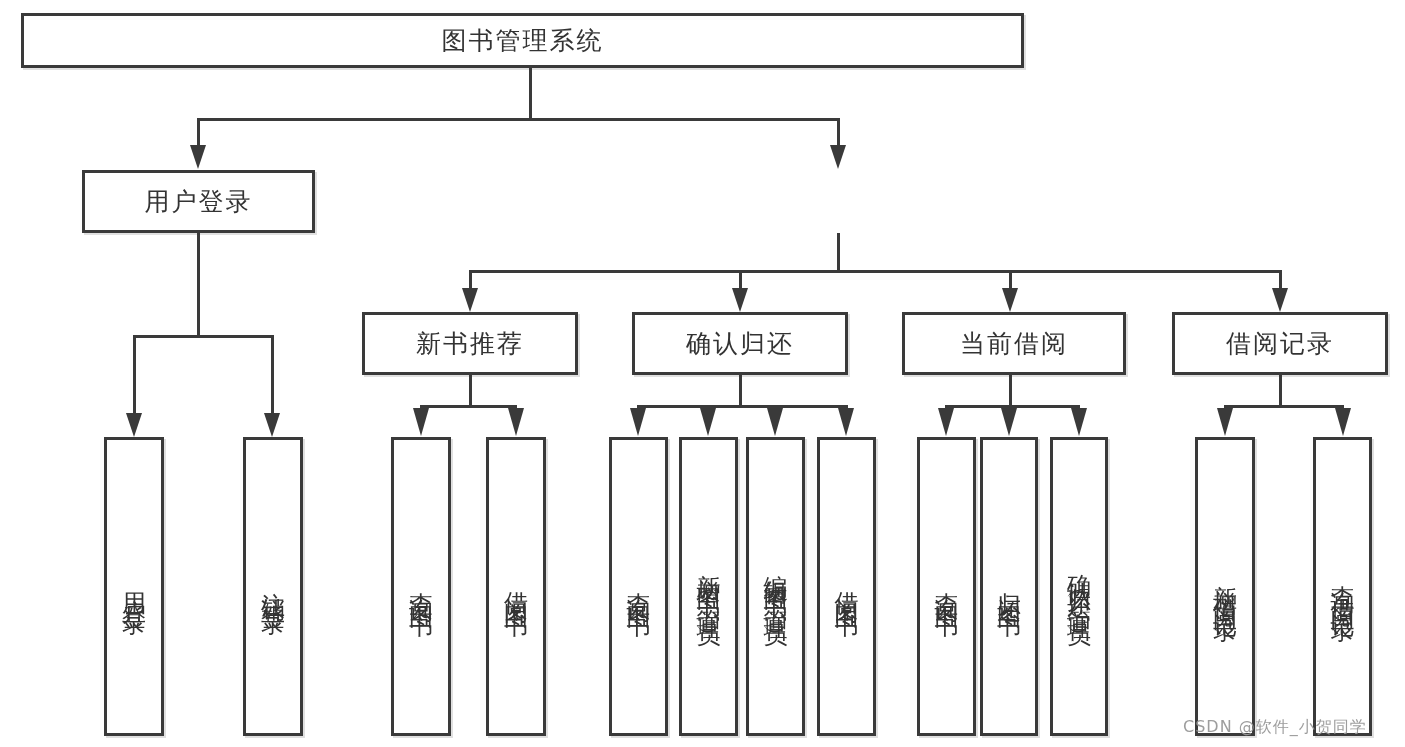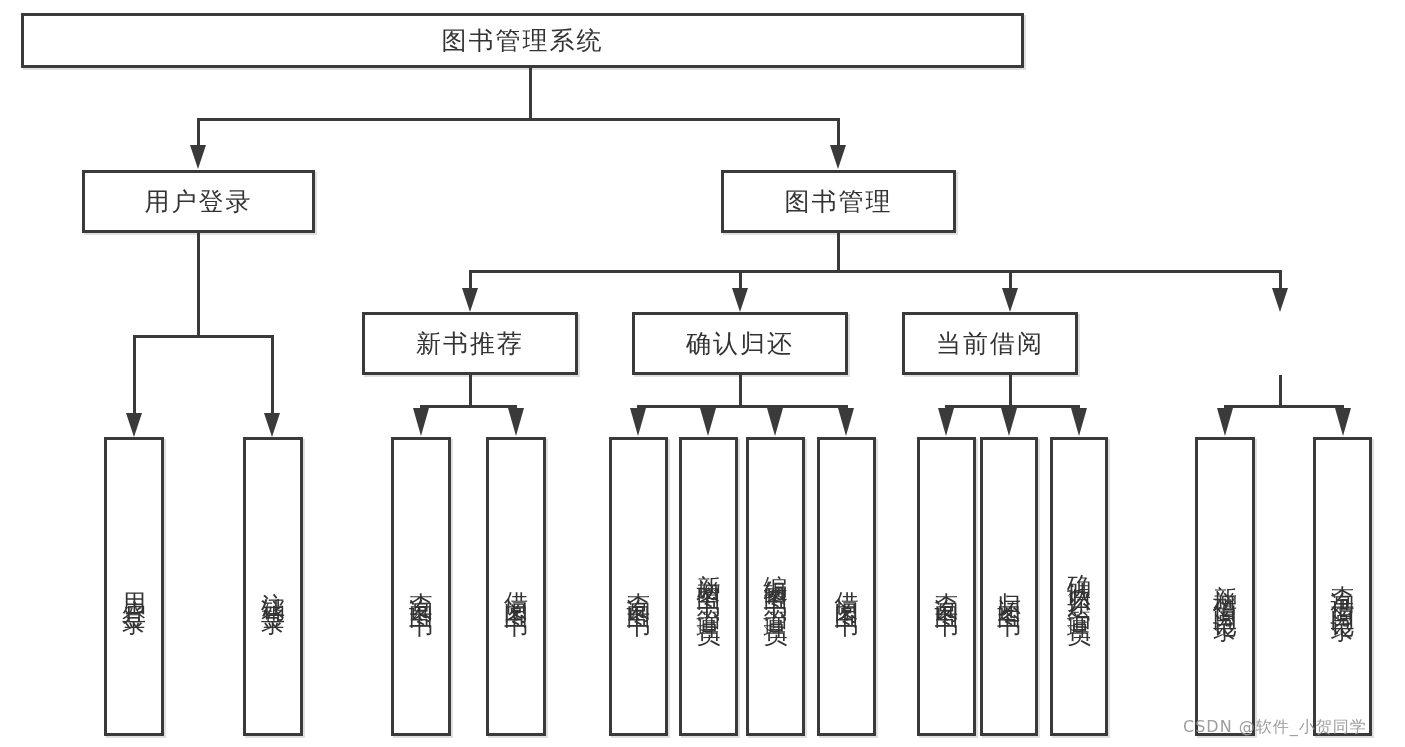--- a/index.html
+++ b/index.html
@@ -46,23 +46,20 @@
   <div class="vline" style="left:529px; top:68px; height:51px;"></div>
   <div class="hline" style="left:197px; top:118px; width:643px;"></div>
   <div class="vline" style="left:197px; top:118px; height:32px;"></div>
   <div class="arrow" style="left:190px; top:145px;"></div>
   <div class="vline" style="left:837px; top:118px; height:32px;"></div>
   <div class="arrow" style="left:830px; top:145px;"></div>
 
   <div class="box" style="left:82px; top:170px; width:233px; height:63px;">
     <span>用户登录</span>
   </div>
-  <div class="box" style="left:721px; top:170px; width:235px; height:63px;">
-    <span>图书管理</span>
-  </div>
 
   <div class="vline" style="left:197px; top:233px; height:104px;"></div>
   <div class="hline" style="left:133px; top:335px; width:141px;"></div>
   <div class="vline" style="left:133px; top:335px; height:80px;"></div>
   <div class="arrow" style="left:126px; top:413px;"></div>
   <div class="vline" style="left:271px; top:335px; height:80px;"></div>
   <div class="arrow" style="left:264px; top:413px;"></div>
 
   <div class="vline" style="left:837px; top:233px; height:40px;"></div>
   <div class="hline" style="left:469px; top:270px; width:813px;"></div>
@@ -74,22 +71,25 @@
   <div class="arrow" style="left:1002px; top:288px;"></div>
   <div class="vline" style="left:1279px; top:270px; height:20px;"></div>
   <div class="arrow" style="left:1272px; top:288px;"></div>
 
   <div class="box" style="left:362px; top:312px; width:216px; height:63px;">
     <span>新书推荐</span>
   </div>
   <div class="box" style="left:632px; top:312px; width:216px; height:63px;">
     <span>确认归还</span>
   </div>
-  <div class="box" style="left:902px; top:312px; width:176px; height:63px;">
+  <div class="box" style="left:902px; top:312px; width:224px; height:63px;">
     <span>当前借阅</span>
+  </div>
+  <div class="box" style="left:1172px; top:312px; width:216px; height:63px;">
+    <span>借阅记录</span>
   </div>
 
   <div class="vline" style="left:469px; top:375px; height:33px;"></div>
   <div class="hline" style="left:420px; top:405px; width:97px;"></div>
   <div class="arrow arrow-big" style="left:413px; top:408px;"></div>
   <div class="arrow arrow-big" style="left:508px; top:408px;"></div>
 
   <div class="vline" style="left:739px; top:375px; height:33px;"></div>
   <div class="hline" style="left:637px; top:405px; width:211px;"></div>
   <div class="arrow arrow-big" style="left:630px; top:408px;"></div>

